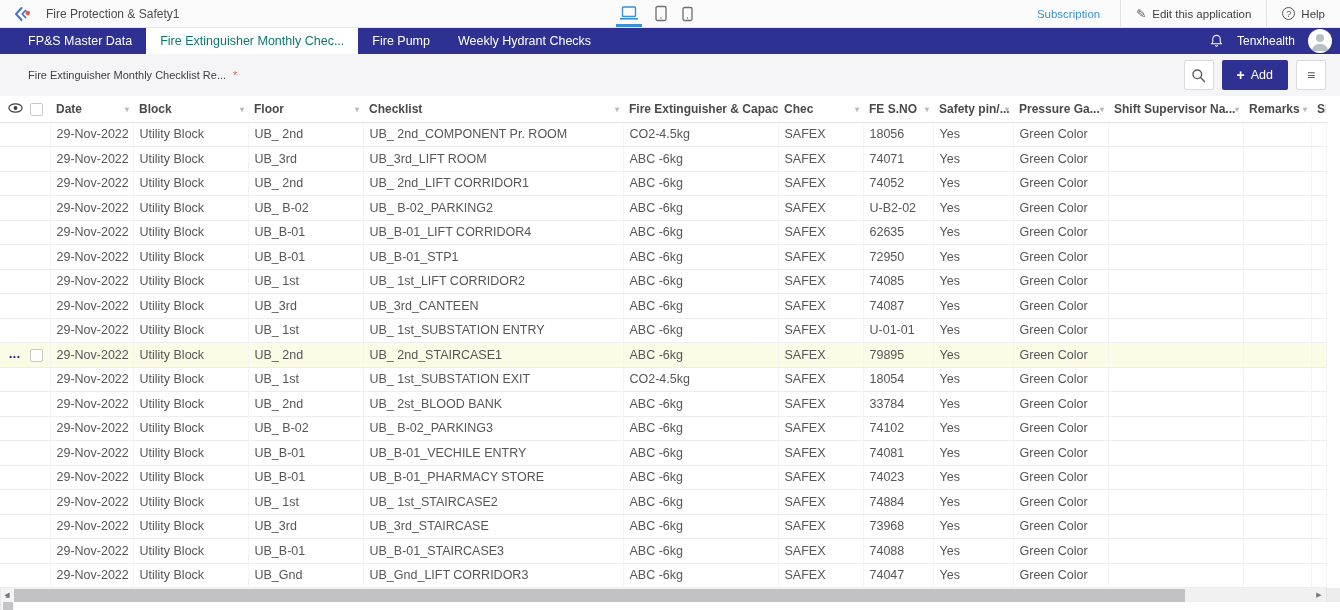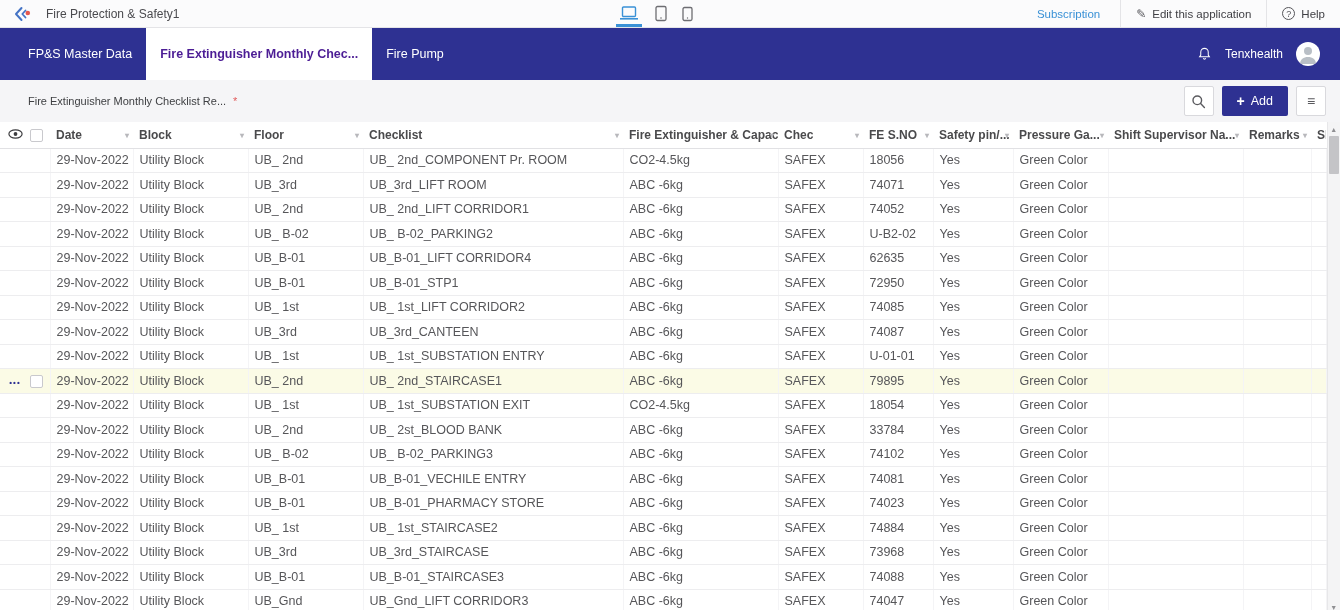--- a/index.html
+++ b/index.html
@@ -21,44 +21,44 @@
   .dev.active::after{ content:""; position:absolute; left:0; right:0; bottom:0; height:3px; background:#3a91d6; }
   .topbar-right{ margin-left:auto; display:flex; align-items:stretch; height:100%; }
   .subscription{ color:#3a91d6; font-size:11.5px; display:flex; align-items:center; padding:0 20px; cursor:pointer; }
   .tb-sep{ width:1px; background:#e4e4e7; }
   .tb-btn{ display:flex; align-items:center; gap:6px; padding:0 15px; font-size:11.5px; color:#3f3f44; cursor:pointer; }
   .pencil{ font-size:12px; color:#55555a; }
   .qmark{ width:13px; height:13px; border:1px solid #55555a; border-radius:50%;
     display:inline-flex; align-items:center; justify-content:center; font-size:9px; color:#55555a; }
 
   
-  .navbar{ height:52px; background:#2e3192; display:flex; align-items:stretch; color:#fff; }
+  .navbar{ height:26px; background:#2e3192; display:flex; align-items:stretch; color:#fff; }
   .tabs{ display:flex; margin-left:14px; }
   .tab{ display:flex; align-items:center; padding:0 14px; font-size:12.5px; white-space:nowrap; cursor:pointer; }
-  .tab.active{ background:#fff; color:#4c1d95;font-weight:bold; }
-  .nav-right{ margin-left:auto; display:flex; align-items:center; gap:13px; padding-right:20px; }
+  .tab.active{ background:#fff; color:#0f766e; }
+  .nav-right{ margin-left:auto; display:flex; align-items:center; gap:13px; padding-right:8px; }
   .acct-name{ font-size:12px; }
   .avatar{ width:24px; height:24px; border-radius:50%; background:#fff; overflow:hidden;
     display:flex; align-items:center; justify-content:center; }
 
   
   .titlebar{ height:42px; background:#f5f5f7; display:flex; align-items:center; padding:0 14px 0 28px; }
   .page-title{ font-size:11px; color:#3f4043; }
   .required{ color:#e25c5c; font-size:11px; vertical-align:top; margin-left:7px; }
   .title-actions{ margin-left:auto; display:flex; align-items:center; gap:8px; }
   .icon-btn{ width:30px; height:30px; background:#fff; border:1px solid #d9d9dd; border-radius:2px;
     display:flex; align-items:center; justify-content:center; cursor:pointer; color:#5a5a5e; }
   .menu-glyph{ font-size:14px; color:#5a5a5e; line-height:1; }
   .add-btn{ height:30px; background:#2e3192; color:#fff; border:none; border-radius:2px;
     font-size:12.5px; padding:0 15px; display:flex; align-items:center; gap:6px; cursor:pointer;
     font-family:"Liberation Sans", sans-serif; }
   .add-plus{ font-size:14px; font-weight:bold; line-height:1; }
 
   
-  .table-zone{ display:flex; height:492px; background:#fff; }
+  .table-zone{ display:flex; height:492px; background:#fff;flex-direction:column; }
   table{ border-collapse:collapse; table-layout:fixed; width:1326px; }
   th{ height:26px; text-align:left; font-size:12px; font-weight:bold; color:#4a4a4c;
     padding:0 14px 0 6px; white-space:nowrap; overflow:hidden; position:relative;
     border-bottom:1px solid #e1e1e4; background:#fff; }
   th .arr{ position:absolute; right:4px; top:50%; transform:translateY(-50%);
     font-size:8px; color:#b8b8bc; cursor:pointer; }
   td{ height:24.5px; font-size:12.5px; color:#565659; padding:0 6px;
     white-space:nowrap; overflow:hidden; border-bottom:1px solid #ededef;
     border-right:1px solid #f4f4f6; }
   td.c-act{ border-right:none; text-align:center; }
@@ -128,20 +128,21 @@
       <span>Help</span>
     </div>
   </div>
 </div>
 
 <div class="navbar">
   <div class="tabs">
     <div class="tab">FP&amp;S Master Data</div>
     <div class="tab active">Fire Extinguisher Monthly Chec...</div>
     <div class="tab">Fire Pump</div>
+    <div class="tab">Weekly Hydrant Checks</div>
   </div>
   <div class="nav-right">
     <span style="display:flex;">
       <svg width="15" height="16" viewBox="0 0 16 16">
         <path d="M8 2a4 4 0 0 0-4 4v3.2L2.8 11h10.4L12 9.2V6a4 4 0 0 0-4-4z" fill="none" stroke="#fff" stroke-width="1.1"></path>
         <path d="M6.7 12.6a1.4 1.4 0 0 0 2.6 0" fill="none" stroke="#fff" stroke-width="1.1"></path>
       </svg>
     </span>
     <span class="acct-name">Tenxhealth</span>
     <div class="avatar">

